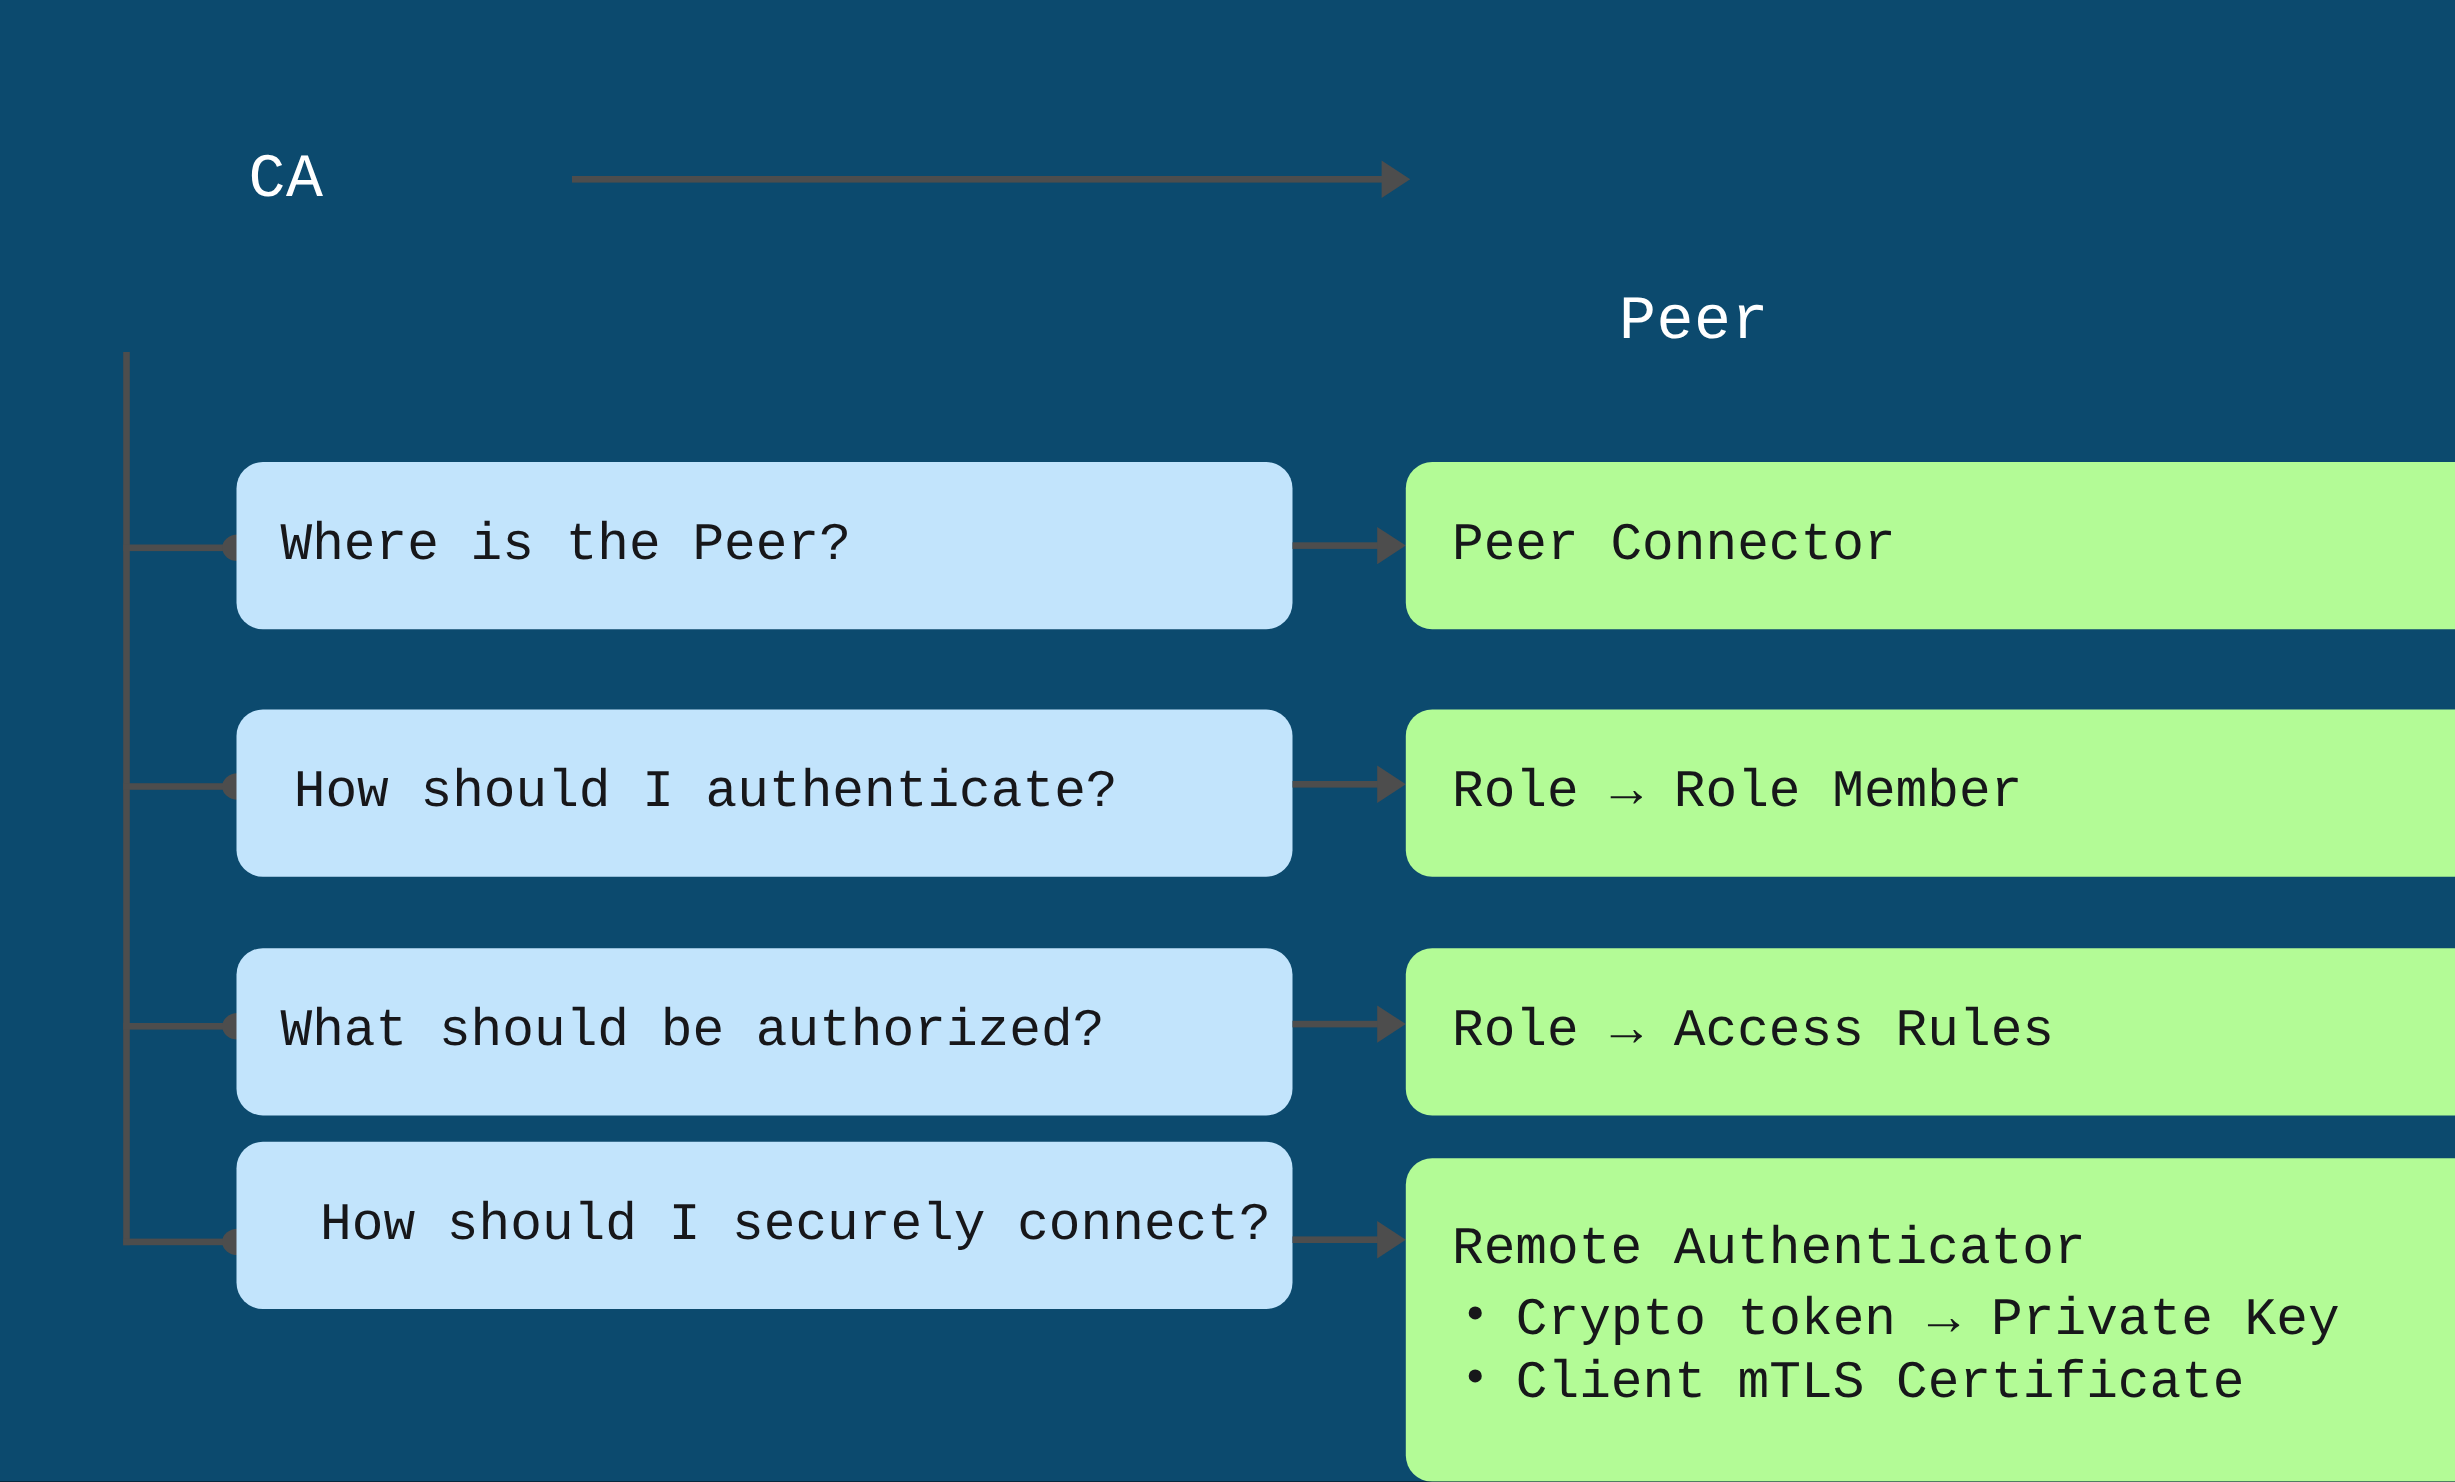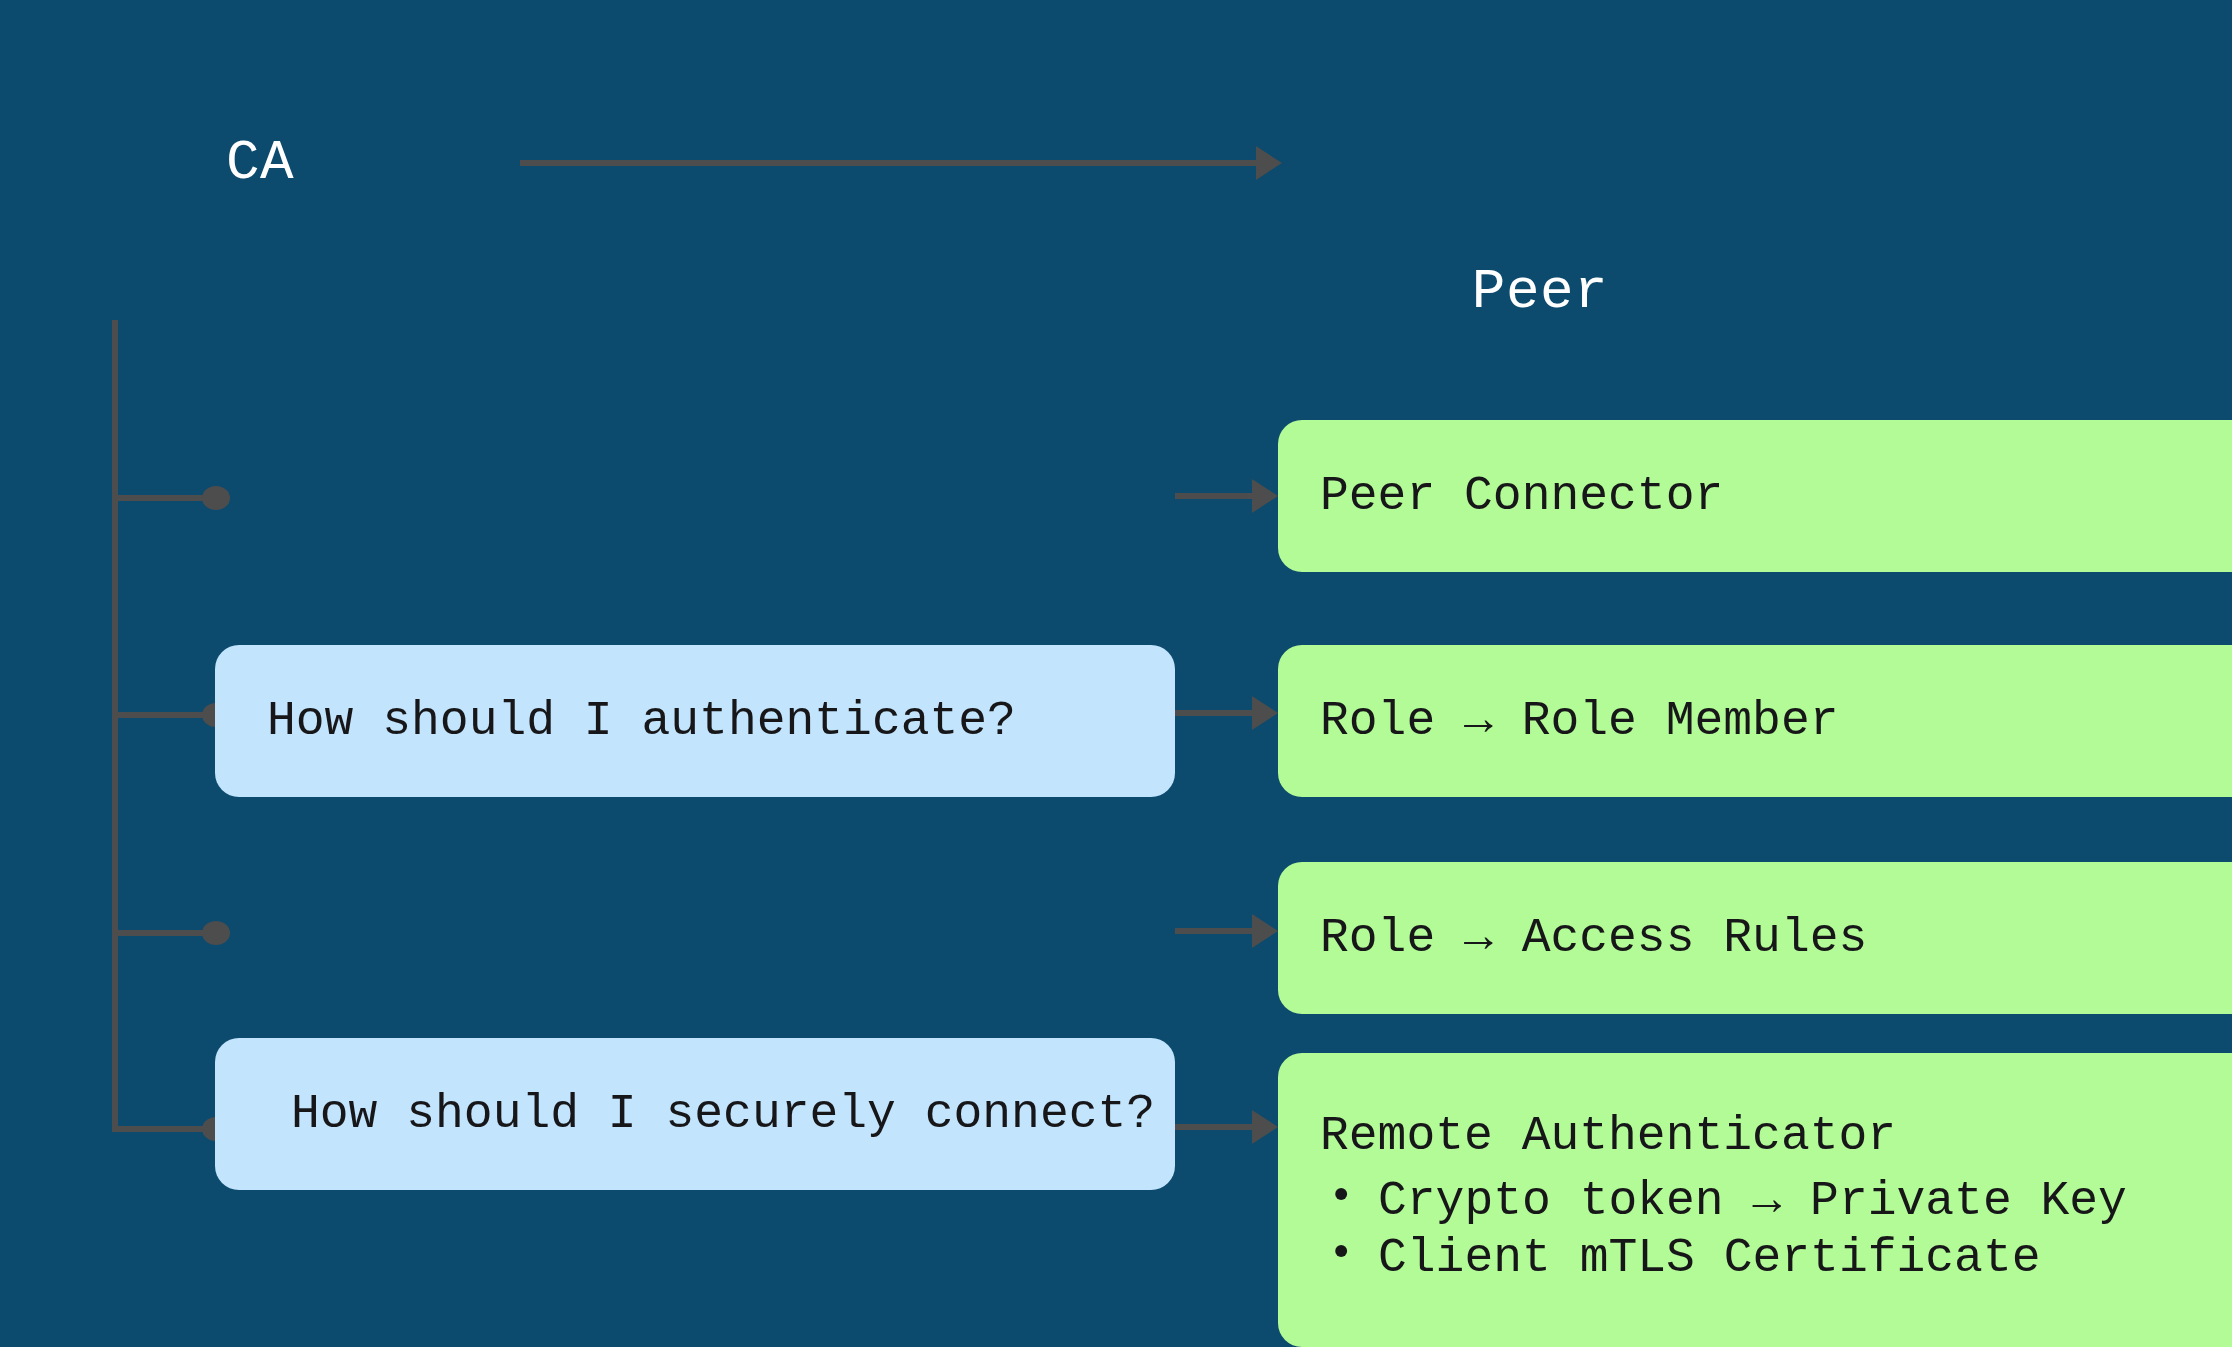--- a/index.html
+++ b/index.html
@@ -145,20 +145,23 @@
   </div>
 
   <div class="edge-line edge-h" style="left:520px; top:160px; width:740px;"></div>
   <div class="arrow-head" style="left:1256px; top:146px;"></div>
 
   <div class="edge-line edge-v" style="left:112px; top:320px; height:812px;"></div>
 
   <div class="edge-line edge-h" style="left:112px; top:495px; width:110px;"></div>
   <div class="edge-dot" style="left:202px; top:486px;"></div>
 
+  <div class="qbox" style="top:420px; height:152px; background:#c2e4fc;">
+    <span class="q-label">Where is the Peer?</span>
+  </div>
 
   <div class="edge-line edge-h" style="left:1175px; top:493px; width:80px;"></div>
   <div class="arrow-head" style="left:1252px; top:479px;"></div>
 
   <div class="abox" style="top:420px; height:152px; background:#b3fb96;">
     <span class="a-label">Peer Connector</span>
   </div>
 
   <div class="edge-line edge-h" style="left:112px; top:712px; width:110px;"></div>
   <div class="edge-dot" style="left:202px; top:703px;"></div>
@@ -170,20 +173,23 @@
   <div class="edge-line edge-h" style="left:1175px; top:710px; width:80px;"></div>
   <div class="arrow-head" style="left:1252px; top:696px;"></div>
 
   <div class="abox" style="top:645px; height:152px; background:#b3fb96;">
     <span class="a-label">Role → Role Member</span>
   </div>
 
   <div class="edge-line edge-h" style="left:112px; top:930px; width:110px;"></div>
   <div class="edge-dot" style="left:202px; top:921px;"></div>
 
+  <div class="qbox" style="top:862px; height:152px; background:#c2e4fc;">
+    <span class="q-label">What should be authorized?</span>
+  </div>
 
   <div class="edge-line edge-h" style="left:1175px; top:928px; width:80px;"></div>
   <div class="arrow-head" style="left:1252px; top:914px;"></div>
 
   <div class="abox" style="top:862px; height:152px; background:#b3fb96;">
     <span class="a-label">Role → Access Rules</span>
   </div>
 
   <div class="edge-line edge-h" style="left:112px; top:1126px; width:110px;"></div>
   <div class="edge-dot" style="left:202px; top:1117px;"></div>

